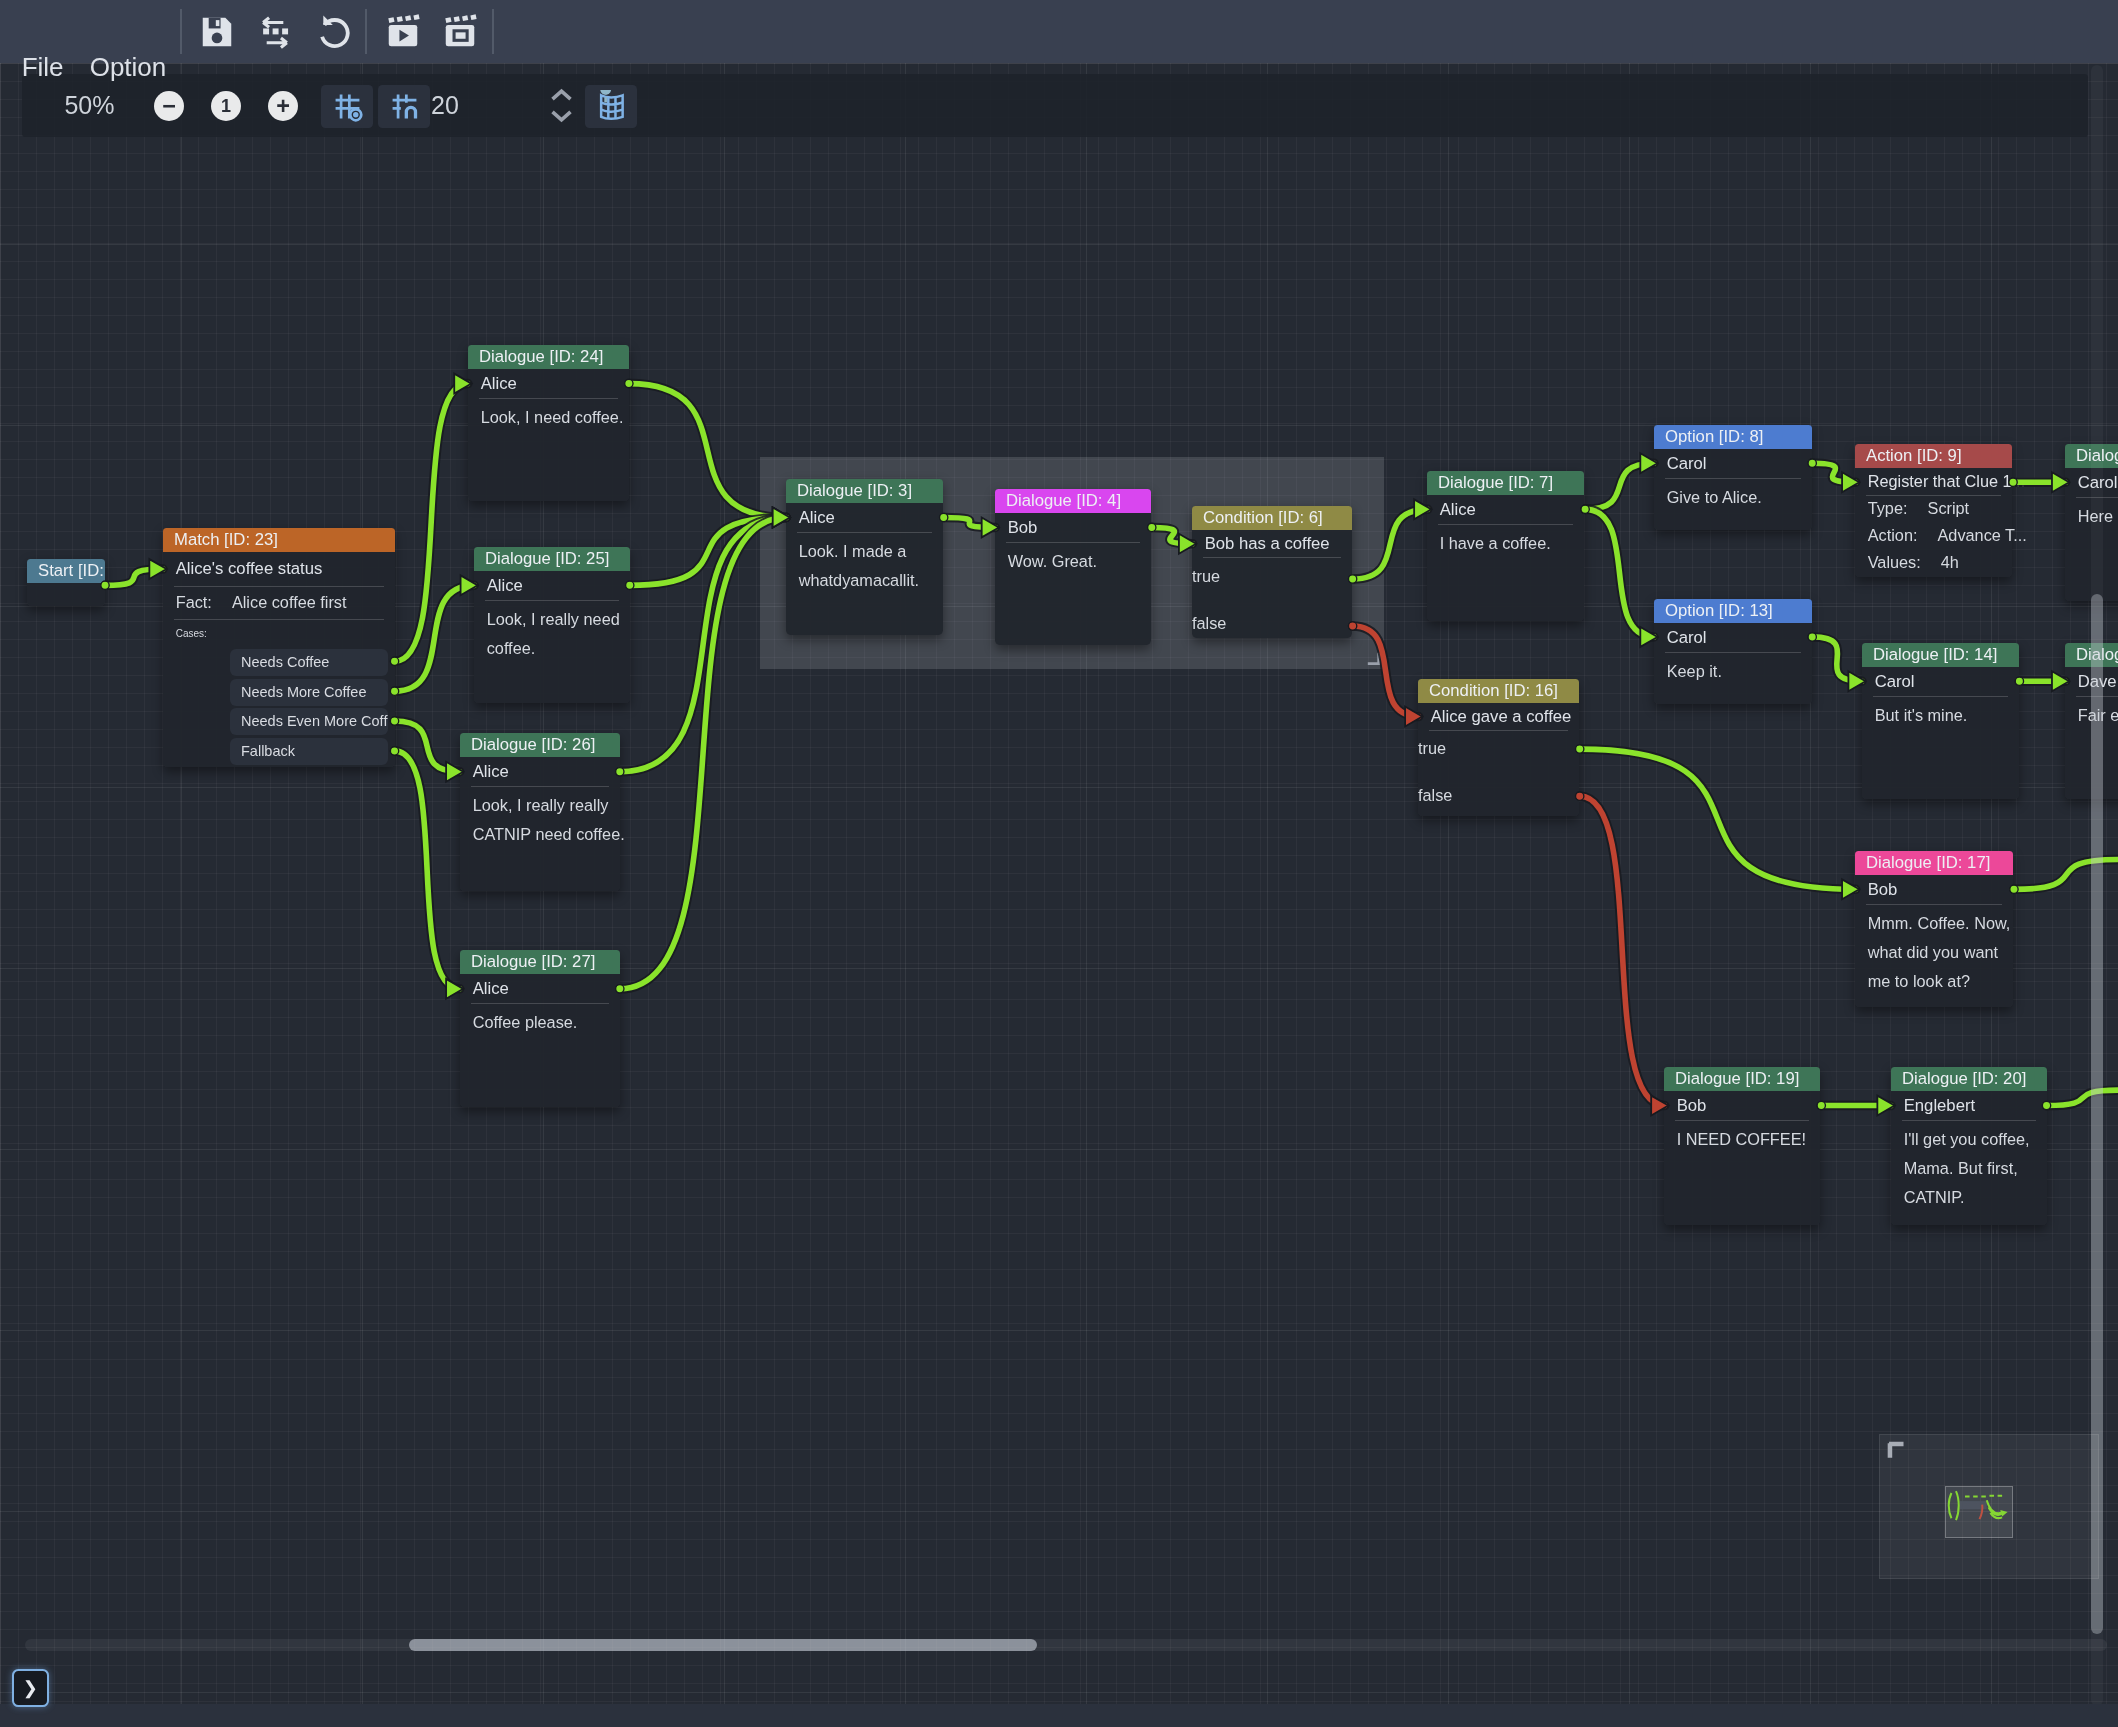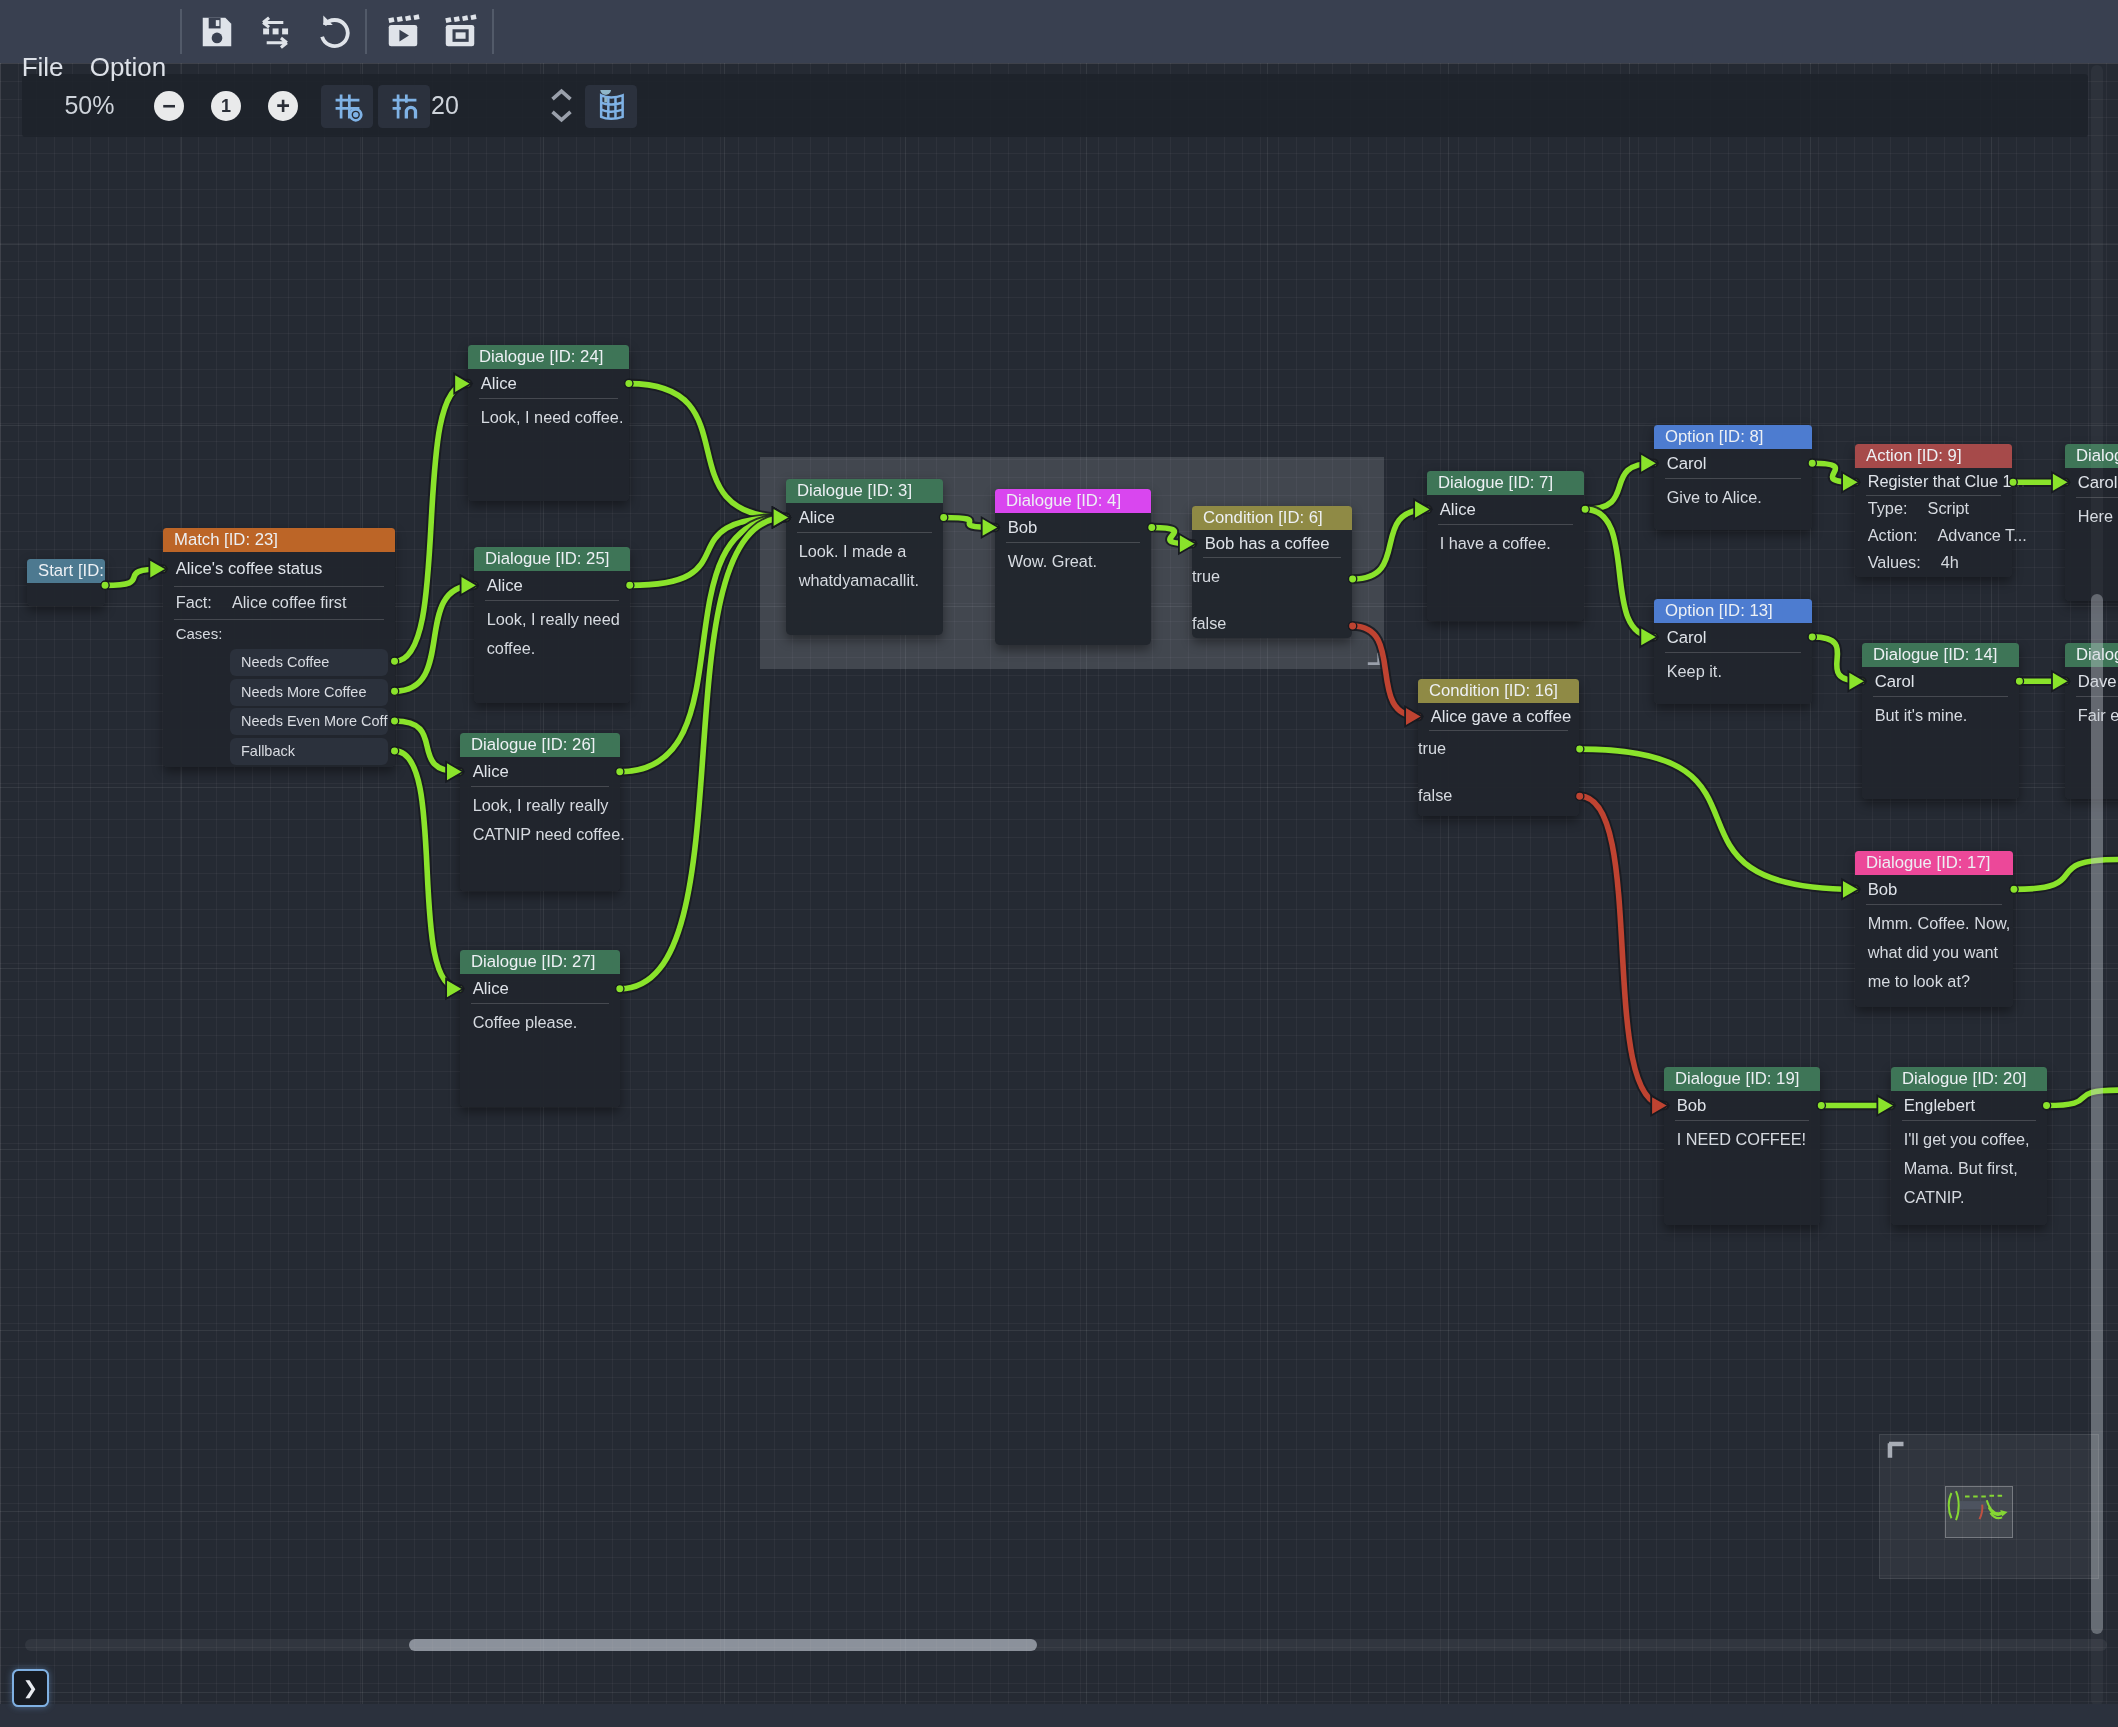--- a/index.html
+++ b/index.html
@@ -46,21 +46,21 @@
       background:#141a27;border-radius:2.7px 2.7px 0 0;white-space:nowrap;}
   .gframe .gframe-body{position:absolute;left:0;right:0;top:23.5px;bottom:0;background:rgba(215,222,232,0.16);}
   .gnode{position:absolute;z-index:2;box-shadow:0 4.5px 11px rgba(0,0,0,0.4);border-radius:4.5px;background:rgba(33,37,45,0.96);}
   .gheader{height:23.5px;line-height:23.5px;font-size:16.7px;color:#edf0f4;padding-left:11px;border-radius:3.6px 3.6px 0 0;white-space:nowrap;overflow:hidden;}
   .row-name{height:29px;line-height:29px;font-size:16.7px;padding-left:12.7px;color:#dfe3e9;white-space:nowrap;}
   .row-name.tall{height:34px;line-height:34px;}
   .divider{height:0.9px;background:rgba(255,255,255,0.17);margin:0 11px;}
   .row-kv{height:33px;line-height:33px;font-size:16.3px;padding-left:12.7px;color:#d6dae0;white-space:nowrap;display:flex;}
   .row-kv .kv-label{margin-right:20px;}
   .row-kv.compact{height:27px;line-height:27px;}
-  .row-label{height:27px;line-height:27px;font-size:15px;padding-left:12.7px;color:#d6dae0;}
+  .row-label{height:27px;line-height:27px;font-size:10px;padding-left:12.7px;color:#d6dae0;}
   .row-case{height:27px;line-height:27px;font-size:14.5px;margin:0 7.2px 2.7px 67px;background:#2b313c;border-radius:6px;
             padding-left:11px;color:#d9dce2;white-space:nowrap;overflow:hidden;}
   .row-text{margin-top:7.2px;padding:0 12.7px;font-size:16.3px;line-height:22px;color:#d6dae0;white-space:nowrap;}
   .row-out{position:absolute;right:0;width:100%;height:23.5px;line-height:23.5px;font-size:16.3px;color:#d6dae0;
            padding-right:14.5px;box-sizing:border-box;}
 
   #wires{position:absolute;left:0;top:0;width:2119px;height:1728px;z-index:4;pointer-events:none;}
 
   
   #minimap{position:absolute;left:1879px;top:1434px;width:218px;height:143px;z-index:12;

